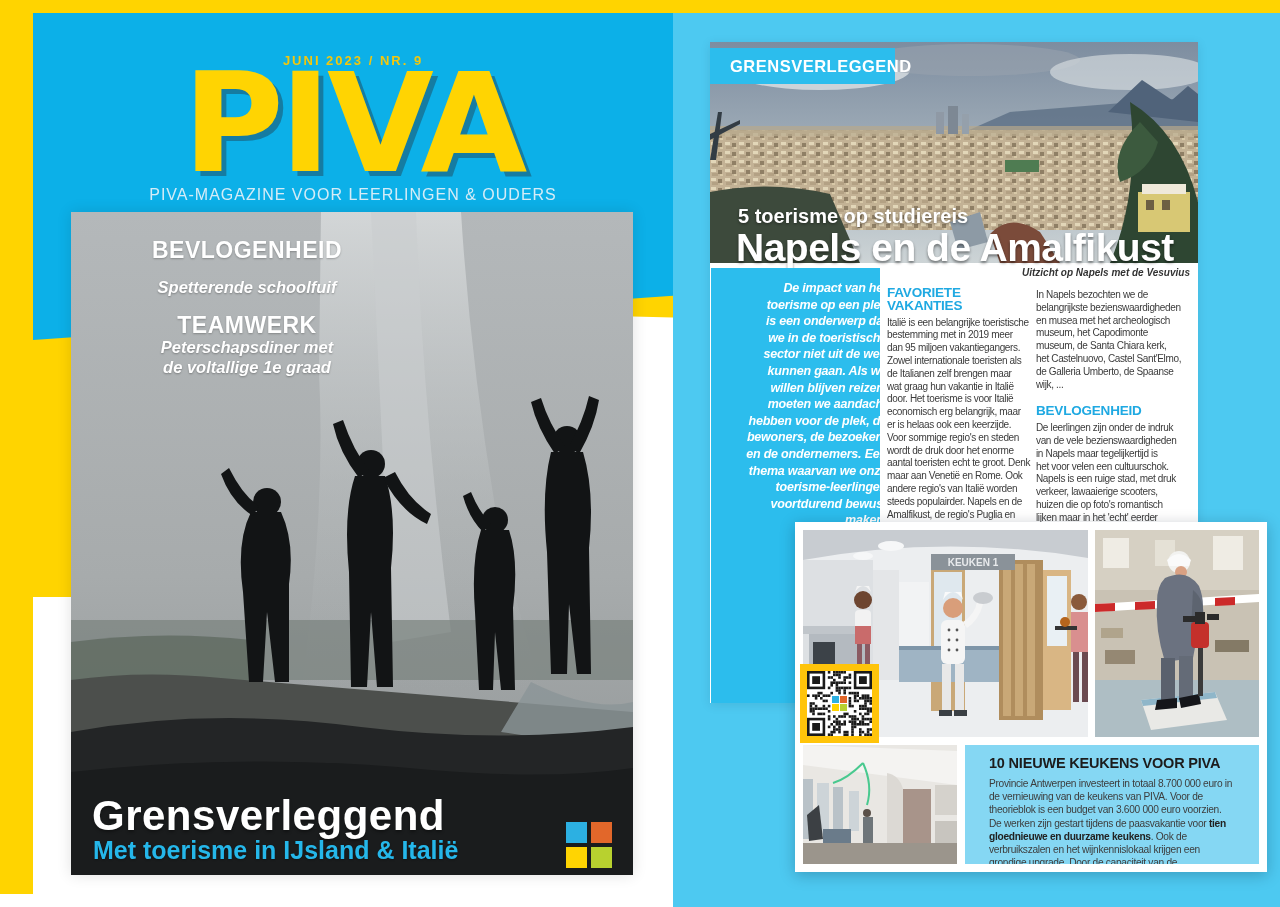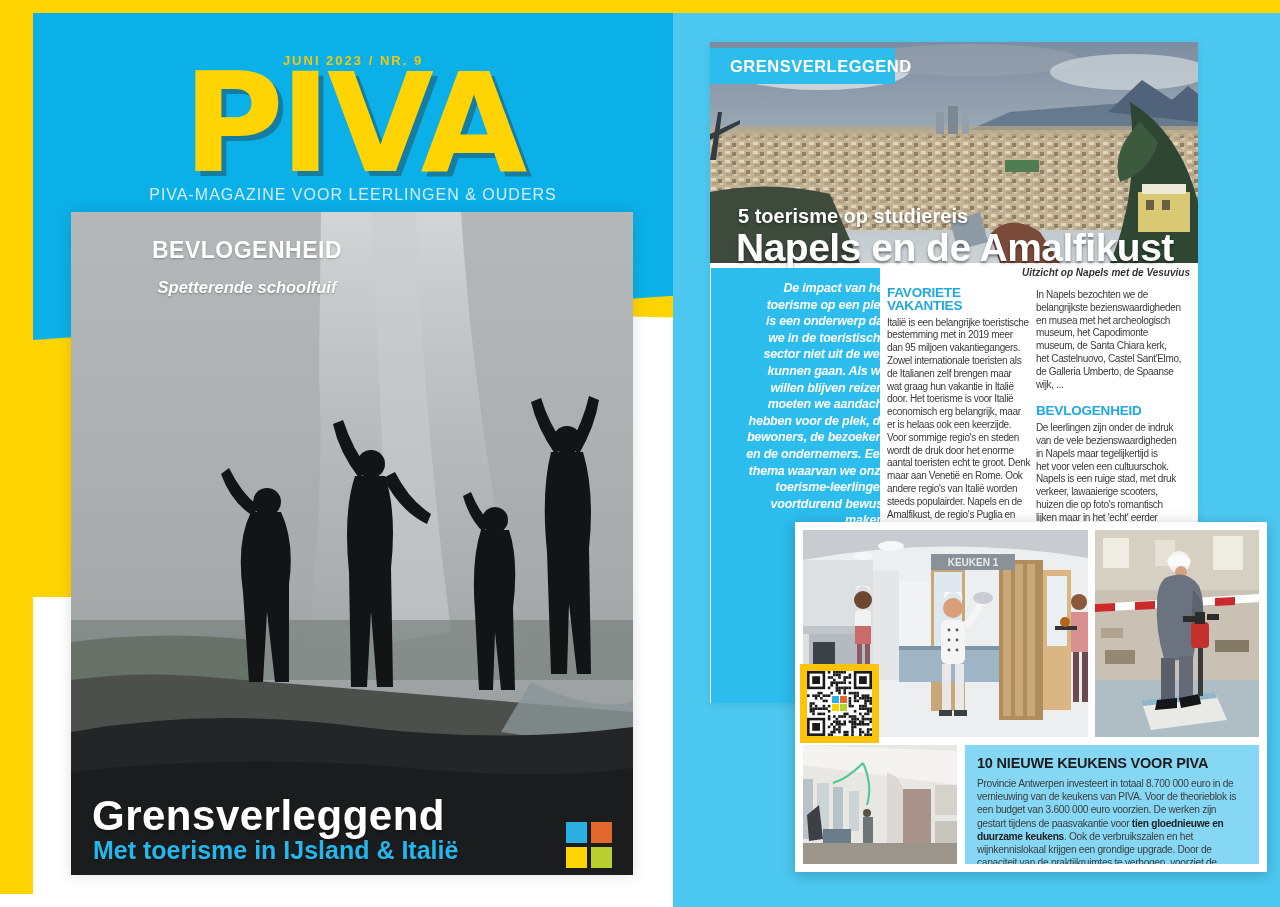--- a/index.html
+++ b/index.html
@@ -70,21 +70,21 @@
   .col2 { left:1036px; top:289px; width:156px; }
   .col2-head { margin-top:14px; }
 
   
   .card { left:795px; top:522px; width:472px; height:350px; background:#ffffff;
           box-shadow:0 3px 14px rgba(0,20,40,.25); }
   .img-kitchen  { left:803px; top:530px; width:285px; height:207px; }
   .img-jack     { left:1095px; top:530px; width:164px; height:207px; }
   .img-corridor { left:803px; top:745px; width:154px; height:119px; }
   .kbox { left:965px; top:745px; width:294px; height:119px; background:#85d7f3;
-          padding:10px 12px; overflow:hidden; }
+          padding:10px 24px; overflow:hidden; }
   .kbox-head { font-size:14.5px; font-weight:800; color:#1c1c1c; margin-bottom:6px;
                letter-spacing:-.2px; }
   .kbox-body { font-size:10.2px; line-height:13.2px; color:#3d3d3d; letter-spacing:-.3px; }
   .kbox-body b { color:#222; }
 
   .qr-wrap { left:800px; top:664px; width:79px; height:79px; background:#ffc40a;
              padding:7px; }
   .qr-inner { position:relative; width:65px; height:65px; background:#ffffff; }
   .qr-inner svg { display:block; }
   .qr-logo { position:absolute; left:24px; top:24px; width:17px; height:17px;
@@ -148,20 +148,25 @@
     </g>
   </svg>
 </div>
 
 <div class="abs features">
   <div class="feature">
     <div class="feature-title">BEVLOGENHEID</div>
   </div>
   <div class="feature">
     <div class="feature-sub lines">Spetterende schoolfuif</div>
+  </div>
+  <div class="feature">
+    <div class="feature-title">TEAMWERK</div>
+    <div class="feature-sub lines">Peterschapsdiner met
+de voltallige 1e graad</div>
   </div>
 </div>
 
 <div class="abs cover-headline">Grensverleggend</div>
 <div class="abs cover-subhead">Met toerisme in IJsland &amp; Italië</div>
 <div class="abs logo4 cover-logo">
   <i class="lg-c"></i>
     <i class="lg-o"></i>
     <i class="lg-y"></i>
     <i class="lg-g"></i>

